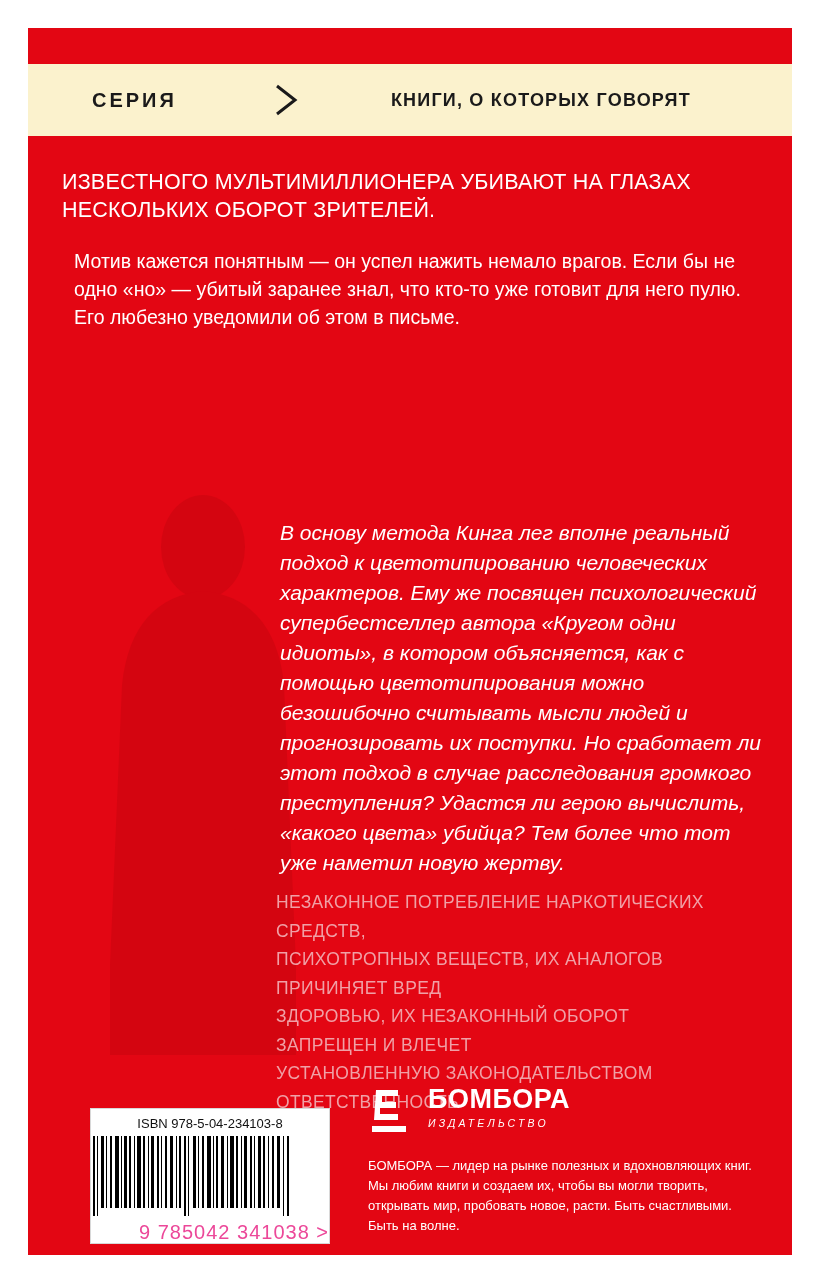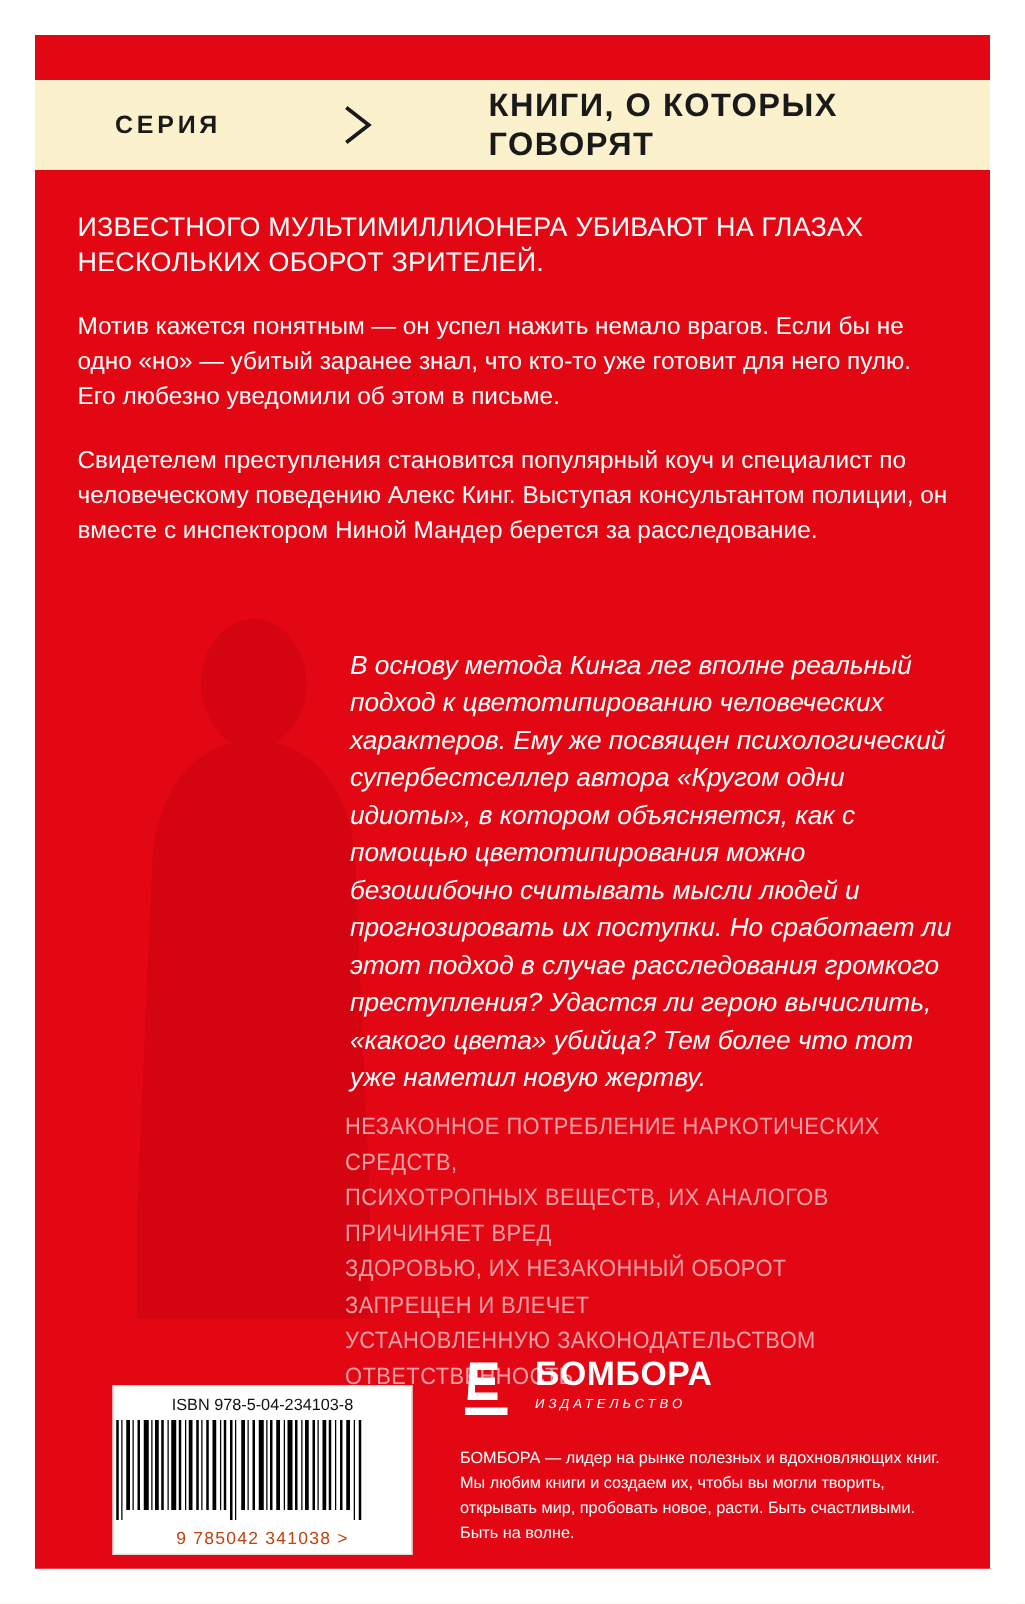--- a/index.html
+++ b/index.html
@@ -48,21 +48,21 @@
     letter-spacing: 3px;
     color: #1a1a1a;
   }
   .series-arrow {
     margin-left: 66px;
     display: flex;
     align-items: center;
   }
   .series-title {
     margin-left: 62px;
-    font-size: 26px;
+    font-size: 18px;
     font-weight: bold;
     letter-spacing: 1.2px;
     color: #1a1a1a;
   }
 
   
   .silhouette {
     position: absolute;
     left: 60px;
     bottom: 200px;
@@ -82,21 +82,21 @@
   .lede {
     font-size: 21.5px;
     line-height: 1.32;
     font-weight: normal;
     letter-spacing: 0.2px;
     margin: 0 0 22px 0;
   }
   .para {
     font-size: 19.5px;
     line-height: 1.45;
-    margin: 0 0 22px 0;
+    margin: 0 0 22px 12px;
   }
   .right-col {
     position: absolute;
     left: 252px;
     top: 490px;
     width: 482px;
     color: #ffffff;
   }
   .italic-block {
     font-style: italic;
@@ -136,24 +136,24 @@
     color: #111;
     margin-top: 7px;
     font-family: "Liberation Sans", sans-serif;
   }
   .barcode-lines {
     margin: 5px auto 0 auto;
     width: 206px;
     height: 80px;
   }
   .barcode-digits {
-    text-align: center;
-    font-size: 14px;
+    text-align: right;
+    font-size: 20px;
     letter-spacing: 1px;
-    color: #c2410c;
+    color: #ec4899;
     margin-top: 1px;
   }
 
   .publisher {
     position: absolute;
     left: 340px;
     top: 1058px;
     width: 390px;
     color: #ffffff;
   }
@@ -209,21 +209,20 @@
         <svg width="30" height="40" viewBox="0 0 30 40" aria-hidden="true">
           <polyline points="6,6 24,20 6,34" fill="none" stroke="#1a1a1a" stroke-width="3"></polyline>
         </svg>
       </div>
       <div class="series-title">КНИГИ, О КОТОРЫХ ГОВОРЯТ</div>
     </div>
 
     <div class="text-area">
       <p class="lede">ИЗВЕСТНОГО МУЛЬТИМИЛЛИОНЕРА УБИВАЮТ НА ГЛАЗАХ НЕСКОЛЬКИХ ОБОРОТ ЗРИТЕЛЕЙ.</p>
       <p class="para">Мотив кажется понятным — он успел нажить немало врагов. Если бы не одно «но» — убитый заранее знал, что кто-то уже готовит для него пулю. Его любезно уведомили об этом в письме.</p>
-      <p class="para">Свидетелем преступления становится популярный коуч и специалист по человеческому поведению Алекс Кинг. Выступая консультантом полиции, он вместе с инспектором Ниной Мандер берется за расследование.</p>
     </div>
 
     <div class="right-col">
       <p class="italic-block">В основу метода Кинга лег вполне реальный подход к цветотипированию человеческих характеров. Ему же посвящен психологический супербестселлер автора «Кругом одни идиоты», в котором объясняется, как с помощью цветотипирования можно безошибочно считывать мысли людей и прогнозировать их поступки. Но сработает ли этот подход в случае расследования громкого преступления? Удастся ли герою вычислить, «какого цвета» убийца? Тем более что тот уже наметил новую жертву.</p>
     </div>
 
     <div class="warning">
       <span>НЕЗАКОННОЕ ПОТРЕБЛЕНИЕ НАРКОТИЧЕСКИХ СРЕДСТВ,</span>
       <span>ПСИХОТРОПНЫХ ВЕЩЕСТВ, ИХ АНАЛОГОВ ПРИЧИНЯЕТ ВРЕД</span>
       <span>ЗДОРОВЬЮ, ИХ НЕЗАКОННЫЙ ОБОРОТ ЗАПРЕЩЕН И ВЛЕЧЕТ</span>

